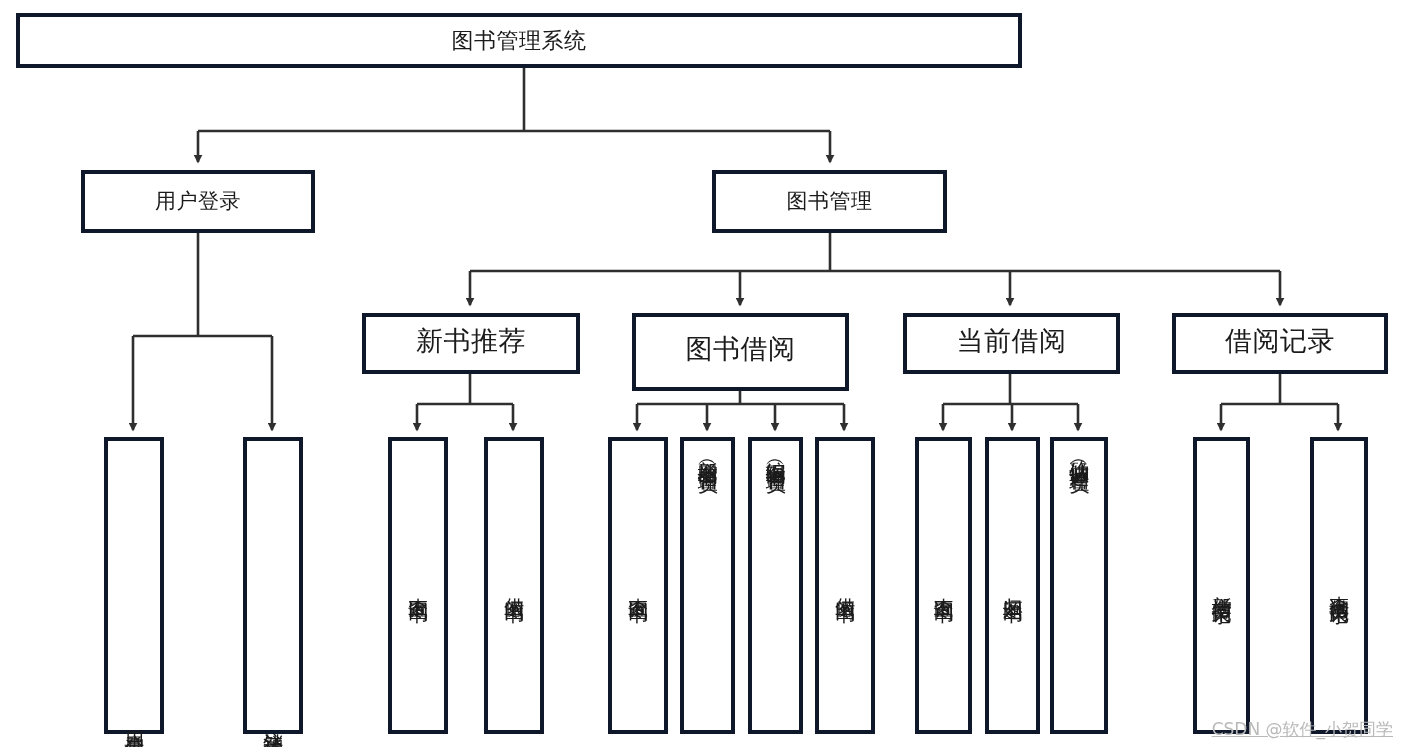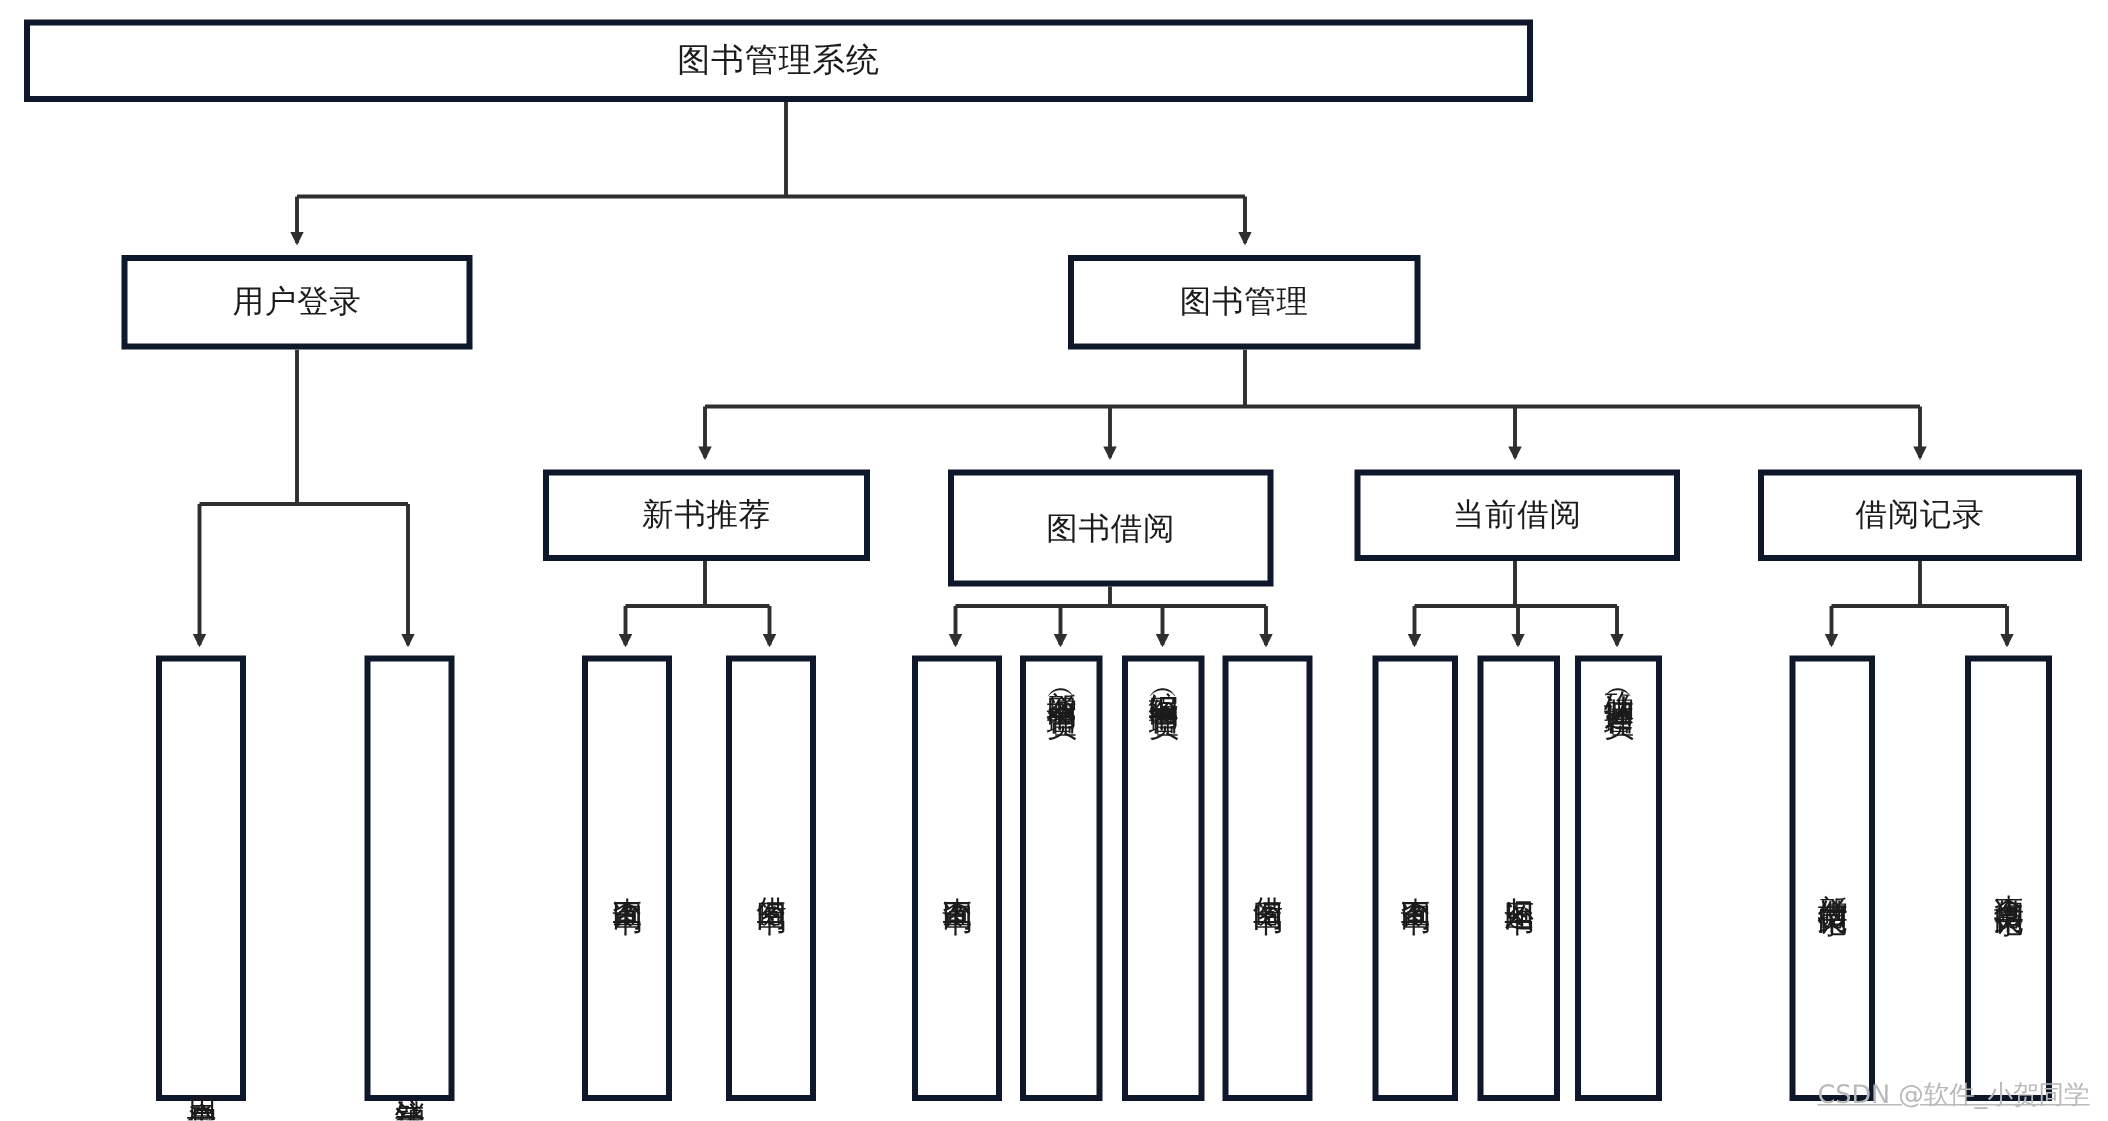--- a/index.html
+++ b/index.html
@@ -38,21 +38,21 @@
   }
   .node-label {
     font-size: 21px;
     color: #1b1b1b;
     line-height: 1.15;
     white-space: nowrap;
     letter-spacing: 0.5px;
   }
   .node.level-0 .node-label { font-size: 22px; }
   .node.level-1 .node-label { font-size: 21px; }
-  .node.level-2 .node-label { font-size: 21px; }
+  .node.level-2 .node-label { font-size: 27px; font-family: Liberation Mono, monospace; }
 
   
   .node.leaf {
     align-items: flex-start;
     justify-content: center;
     padding-top: 4px;
   }
   .node.leaf .node-label {
     writing-mode: vertical-rl;
     text-orientation: upright;

